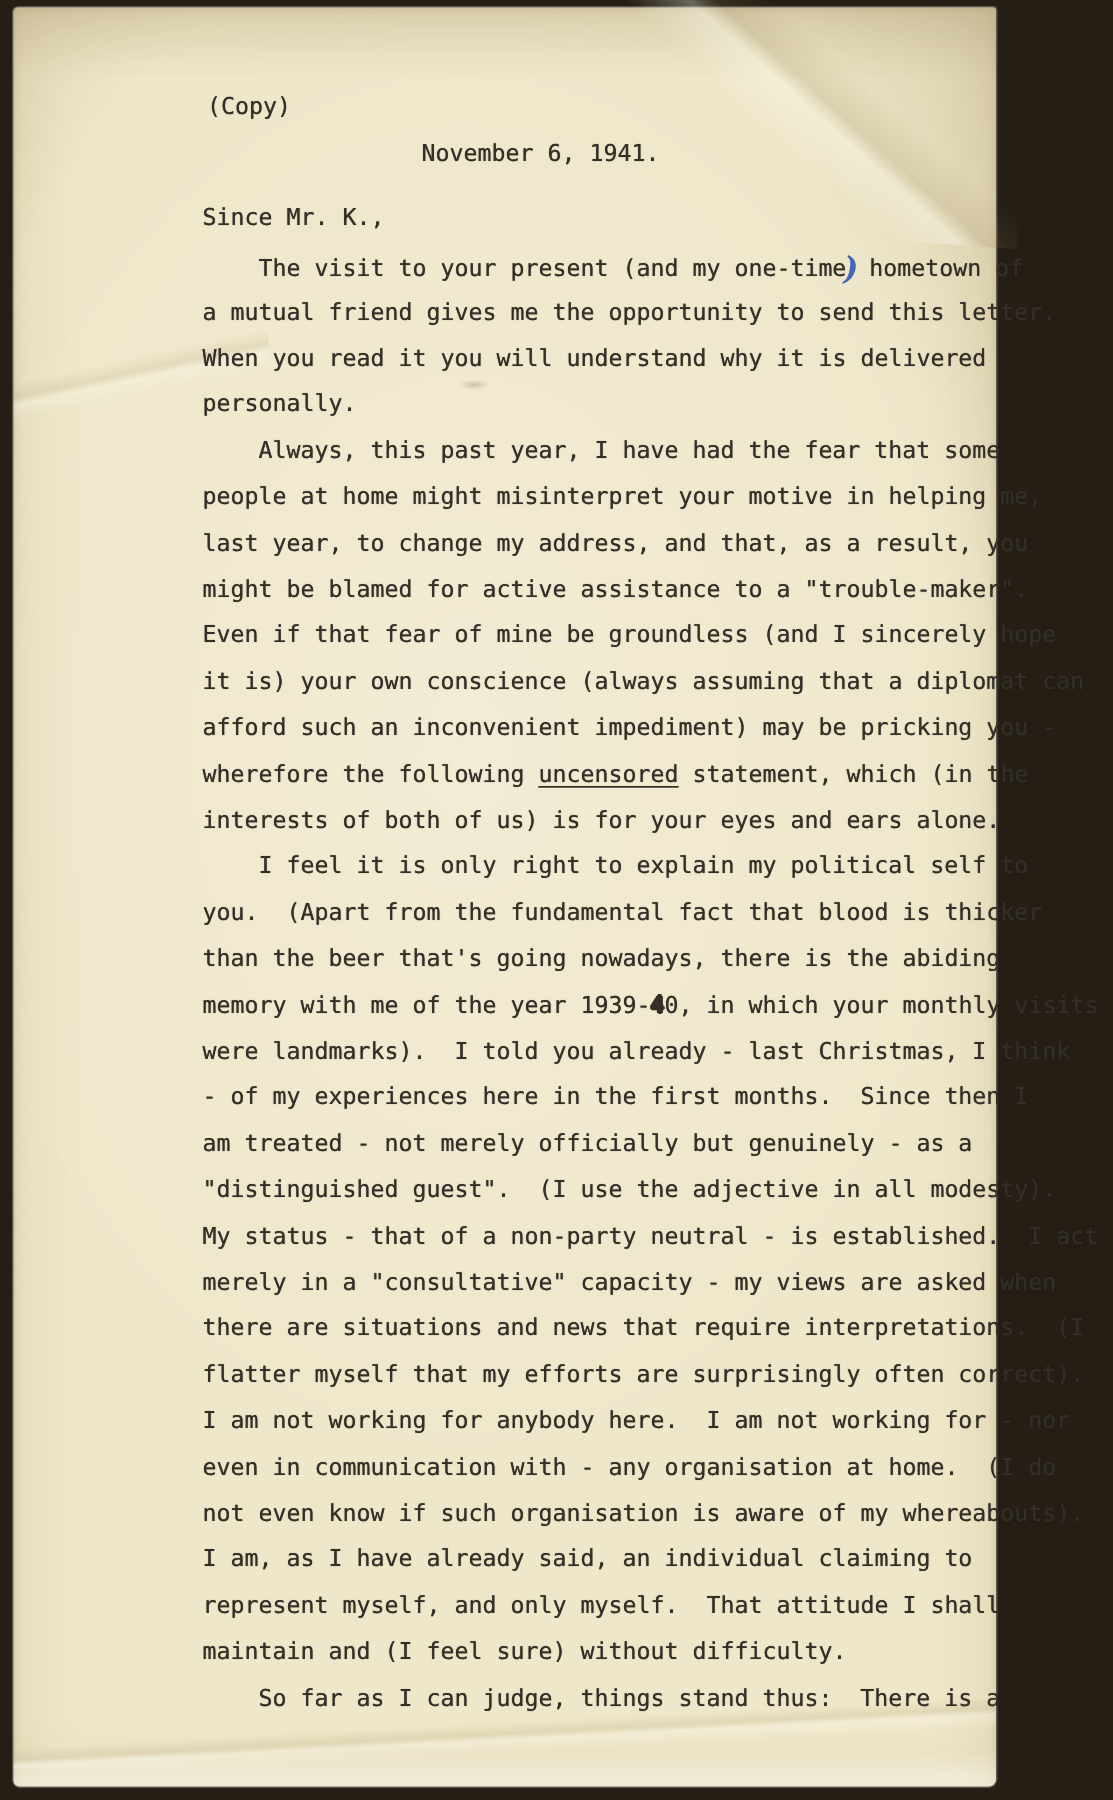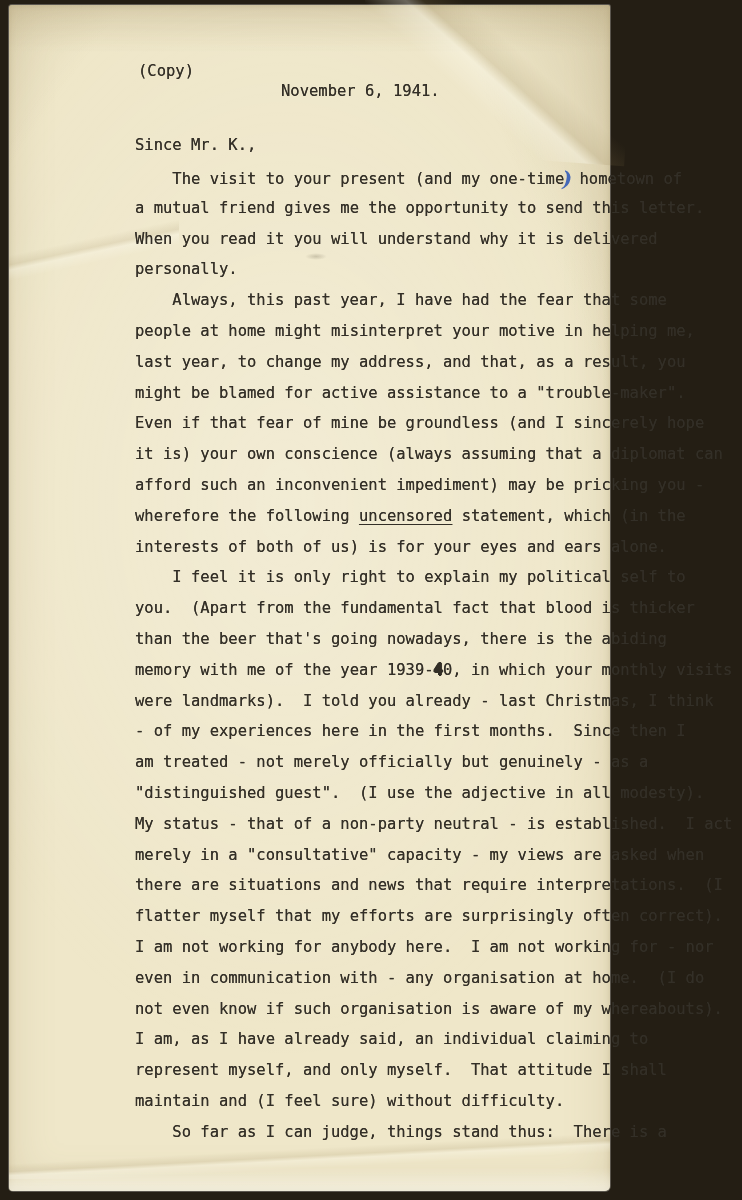--- a/index.html
+++ b/index.html
@@ -10,21 +10,21 @@
     --ink: #332f27;
     --pen: #4468b8;
   }
   * { margin: 0; padding: 0; box-sizing: border-box; }
   html, body { width: 742px; height: 1200px; }
   body {
     background: var(--background);
     font-family: "DejaVu Sans Mono", "Liberation Mono", monospace;
     overflow: hidden;
   }
-  .scan { position: relative; width: 610px; height: 1200px; }
+  .scan { position: relative; width: 664px; height: 1200px; }
 
   .paper {
     position: absolute;
     left: 9px; top: 5px; right: 0; bottom: 9px;
     background: var(--paper);
     border-radius: 3px 2px 5px 4px;
     box-shadow:
       inset 0 0 46px rgba(var(--shade), 0.22),
       inset 0 0 6px  rgba(var(--shade), 0.28),
       0 0 0 1px rgba(255,255,250,0.25);
@@ -75,21 +75,21 @@
   }
 
   .typed {
     font-family: "DejaVu Sans Mono", "Liberation Mono", monospace;
     font-size: 15.5px;
     color: var(--ink);
     text-shadow: 0 0 0.55px rgba(52,47,40,0.85);
     white-space: pre;
   }
   .copy-label    { position: absolute; left: 129px; top: 57px;  line-height: 1.2; }
-  .date-line     { position: absolute; left: 272px; top: 77px;  line-height: 1.2; }
+  .date-line     { position: absolute; left: 272px; top: 88px;  line-height: 1.2; }
   .salutation    { position: absolute; left: 126px; top: 131px; line-height: 1.2; }
 
   .letter-body { position: absolute; left: 126px; top: 157px; width: 612px; }
   .line { line-height: 30.8px; height: 30.8px; white-space: pre; }
   .line.indent { padding-left: 4ch; }
 
   .seg-underline {
     text-decoration: underline;
     text-underline-offset: 3px;
     text-decoration-thickness: 1.4px;

